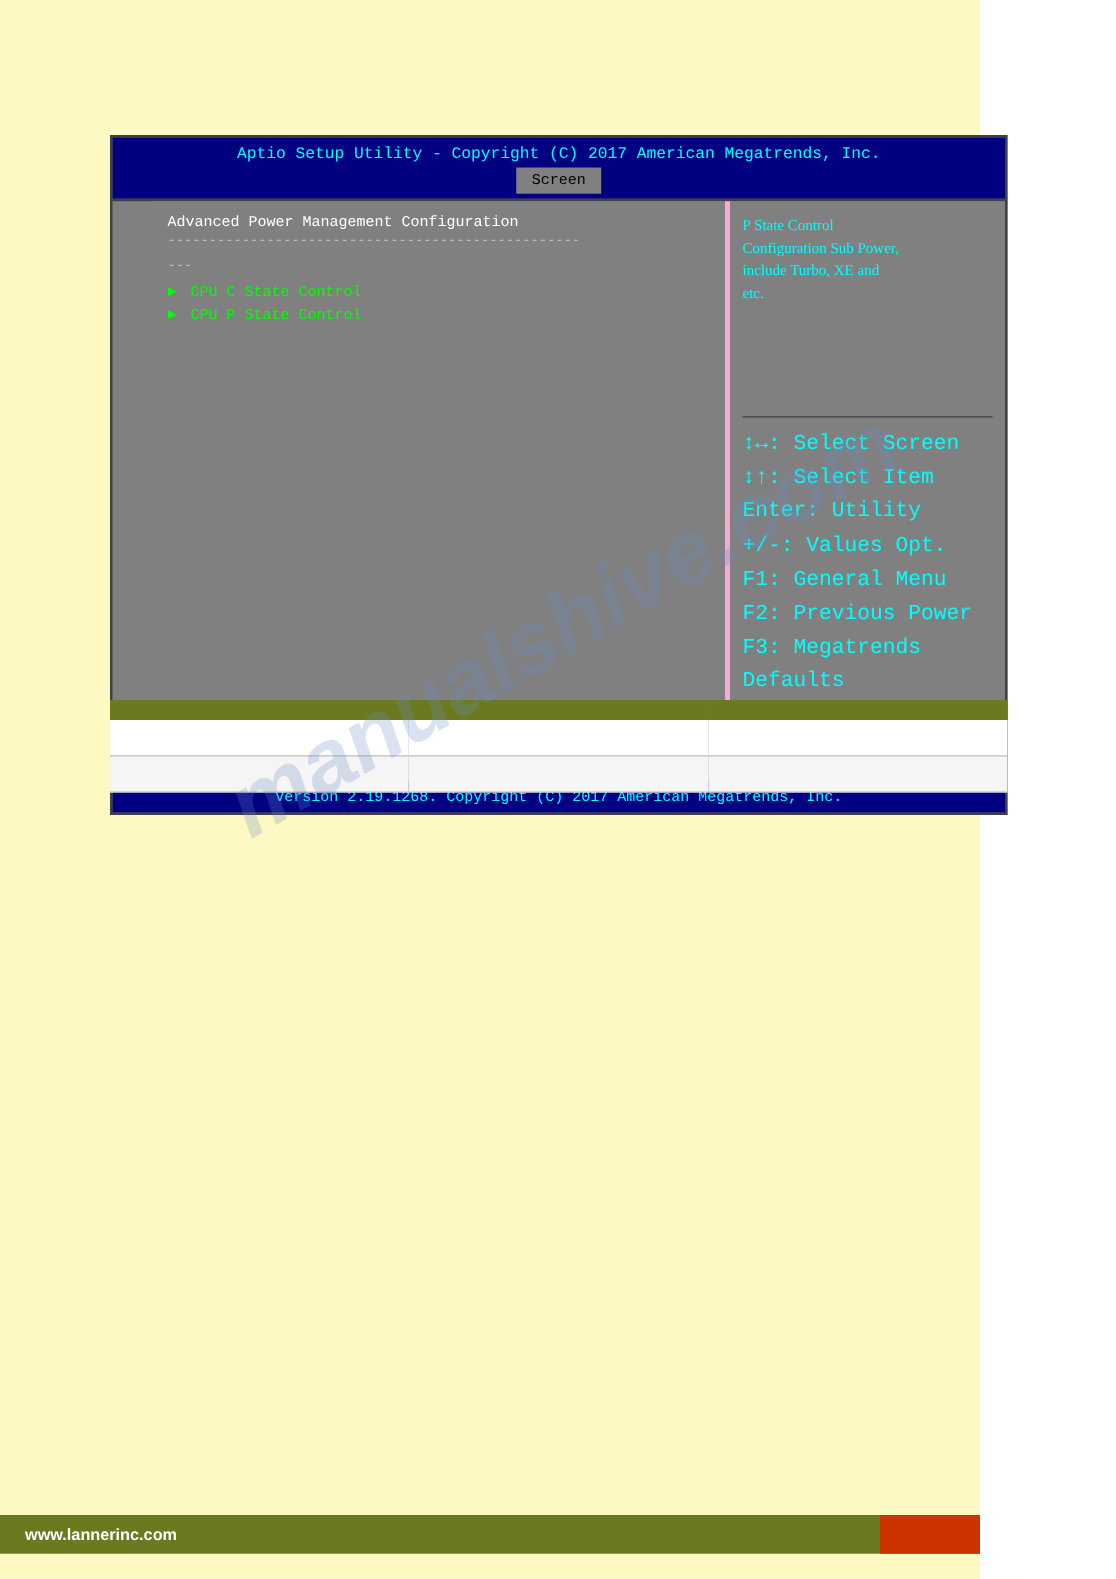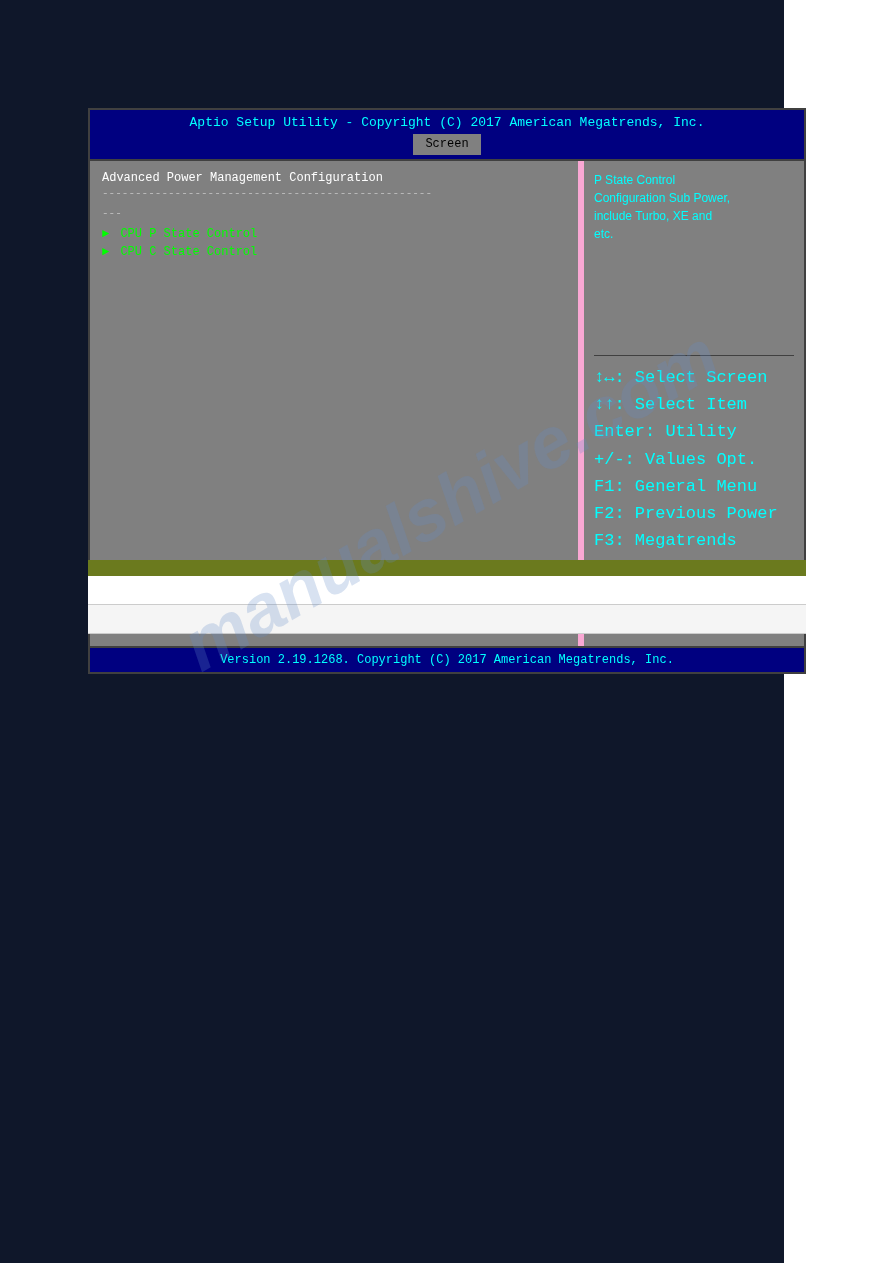--- a/index.html
+++ b/index.html
@@ -7,21 +7,21 @@
       width: 893px;
       min-height: 1263px;
       background: #ffffff;
       font-family: Arial, sans-serif;
       position: relative;
     }
 
     .page-wrapper {
       width: 784px;
       min-height: 1263px;
-      background: #0f172a;
+      background: #fef9c3;
       position: relative;
     }
 
     
     .bios-container {
       position: absolute;
       top: 108px;
       left: 88px;
       width: 718px;
       background: #808080;
@@ -54,22 +54,23 @@
       display: flex;
       flex-direction: row;
       border-top: 2px solid #404040;
     }
 
     
     .bios-left {
       flex: 1;
       background: #808080;
       padding: 10px 12px;
-      border-right: 6px solid #f9a8d4;
+      border-right: 4px solid #f9a8d4;
       min-height: 360px;
+      margin-left: 32px;
     }
 
     .bios-section-title {
       color: #ffffff;
       font-family: 'Courier New', monospace;
       font-size: 12px;
       margin-bottom: 2px;
     }
 
     .bios-dashes {
@@ -95,24 +96,24 @@
     
     .bios-right {
       width: 220px;
       background: #808080;
       padding: 10px 10px;
       min-height: 360px;
     }
 
     .bios-help-text {
       color: #00ffff;
-      font-family: Liberation Sans, sans-serif;
+      font-family: Liberation Serif, serif;
       font-size: 12px;
       line-height: 1.5;
-      margin-bottom: 24px;
+      margin-bottom: 2px;
     }
 
     .bios-divider-right {
       border-top: 1px solid #404040;
       margin: 8px 0;
     }
 
     .bios-keys {
       color: #00ffff;
       font-family: 'Courier New', monospace;
@@ -242,25 +243,25 @@
 
     <div class="bios-main">
 
       <div class="bios-left">
         <div class="bios-section-title">Advanced Power Management Configuration</div>
         <div class="bios-dashes">--------------------------------------------------</div>
         <div class="bios-dashes">---</div>
 
         <div class="bios-menu-item">
           <span class="bios-arrow">►</span>
-          <span>CPU P State Control</span>
+          <span>CPU C State Control</span>
         </div>
         <div class="bios-menu-item">
           <span class="bios-arrow">►</span>
-          <span>CPU C State Control</span>
+          <span>CPU P State Control</span>
         </div>
       </div>
 
       <div class="bios-right">
         <div class="bios-help-text">
           <span>P State Control</span><br>
           <span>Configuration Sub Power,</span><br>
           <span>include Turbo, XE and</span><br>
           <span>etc.</span>
         </div>
@@ -309,14 +310,18 @@
           <td>&nbsp;</td>
         </tr>
       </tbody>
     </table>
   </div>
 
   <div class="watermark">
     <span class="watermark-text">manualshive.com</span>
   </div>
 
+  <div class="footer-bar">
+    <span class="footer-text">www.lannerinc.com</span>
+    <div class="footer-accent"></div>
+  </div>
 
 </div>
 
 </body></html>

